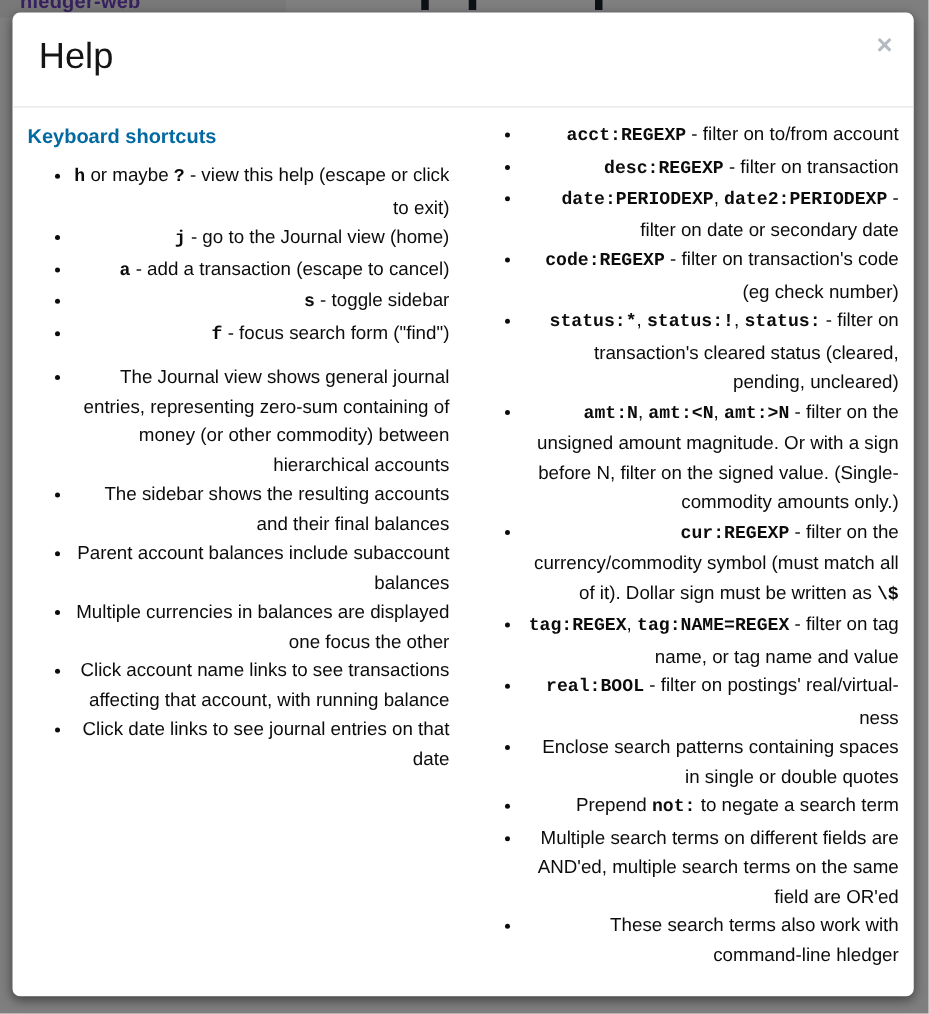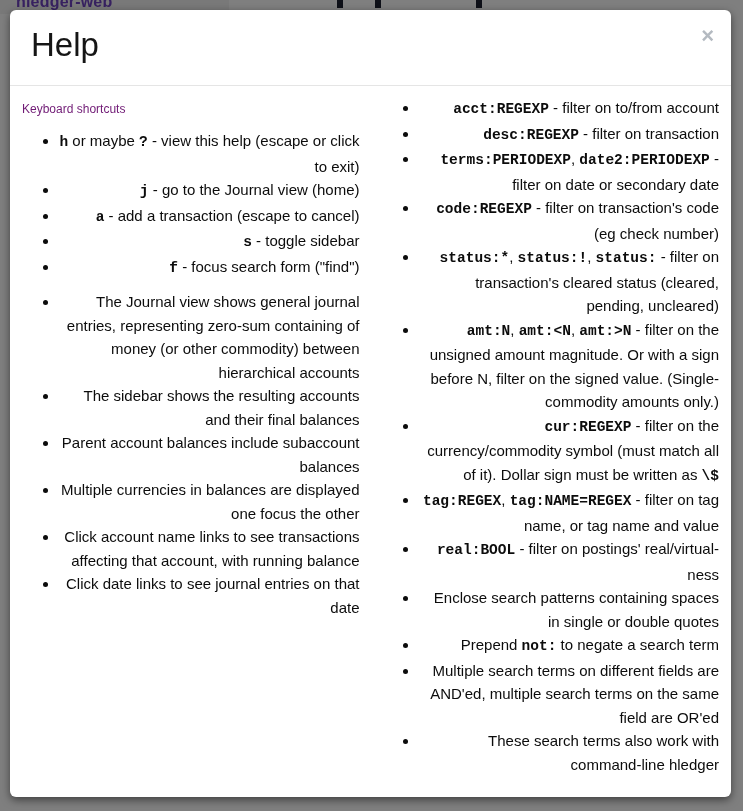--- a/index.html
+++ b/index.html
@@ -24,33 +24,33 @@
   .frag-3{left:476px;}
   
   .overlay{position:absolute;inset:0;background:rgba(0,0,0,0.50);}
   
   .modal{
     position:absolute;left:10px;top:10px;width:721px;height:787px;
     background:#fff;border-radius:6px;overflow:hidden;
     box-shadow:0 3px 9px rgba(0,0,0,.5);
   }
   .modal-header{position:relative;padding:19px 20px 24px 21px;border-bottom:1px solid #e5e5e5;}
-  .modal-title{margin:0;font-size:33px;font-weight:400;line-height:32px;color:#151515;}
+  .modal-title{margin:0;font-size:29px;font-weight:400;line-height:32px;color:#151515;}
   .close-button{
     position:absolute;top:13px;right:15px;
     background:none;border:none;padding:2px;cursor:pointer;
     font-size:22px;font-weight:700;line-height:1;color:#b4bac1;
     font-family:"Liberation Sans","DejaVu Sans",sans-serif;
   }
   .modal-body{
     padding:0 12px 30px 12px;
     display:grid;grid-template-columns:1fr 1fr;column-gap:22px;
     font-size:15px;line-height:23.5px;color:#0c0c0c;
   }
-  .sec-h{font-size:12px;font-weight:400;margin:14px 0 0 0;line-height:19px;color:#701a75;}
+  .sec-h{font-size:16px;font-weight:700;margin:14px 0 0 0;line-height:19px;color:#0369a1;}
   .sec-list{margin:10px 0 0 0;padding:0 0 0 37px;list-style:disc;}
   .sec-list li{margin:0;padding:0;text-align:right;}
   code{
     font-family:"Liberation Mono","DejaVu Sans Mono",monospace;
     font-weight:700;font-size:14.5px;
   }
 </style>
 </head>
 <body>
 
@@ -86,21 +86,21 @@
           <li><span>Parent account balances include subaccount balances</span></li>
           <li><span>Multiple currencies in balances are displayed one focus the other</span></li>
           <li><span>Click account name links to see transactions affecting that account, with running balance</span></li>
           <li><span>Click date links to see journal entries on that date</span></li>
         </ul>
       </div>
     <div class="col">
         <ul class="sec-list">
           <li><code>acct:REGEXP</code><span> - filter on to/from account</span></li>
           <li><code>desc:REGEXP</code><span> - filter on transaction</span></li>
-          <li><code>terms:PERIODEXP</code><span>, </span><code>date2:PERIODEXP</code><span> - filter on date or secondary date</span></li>
+          <li><code>date:PERIODEXP</code><span>, </span><code>date2:PERIODEXP</code><span> - filter on date or secondary date</span></li>
           <li><code>code:REGEXP</code><span> - filter on transaction's code (eg check number)</span></li>
           <li><code>status:*</code><span>, </span><code>status:!</code><span>, </span><code>status:</code><span> - filter on transaction's cleared status (cleared, pending, uncleared)</span></li>
           <li><code>amt:N</code><span>, </span><code>amt:&lt;N</code><span>, </span><code>amt:&gt;N</code><span> - filter on the unsigned amount magnitude. Or with a sign before N, filter on the signed value. (Single-commodity amounts only.)</span></li>
           <li><code>cur:REGEXP</code><span> - filter on the currency/commodity symbol (must match all of it). Dollar sign must be written as </span><code>\$</code></li>
           <li><code>tag:REGEX</code><span>, </span><code>tag:NAME=REGEX</code><span> - filter on tag name, or tag name and value</span></li>
           <li><code>real:BOOL</code><span> - filter on postings' real/virtual-ness</span></li>
           <li><span>Enclose search patterns containing spaces in single or double quotes</span></li>
           <li><span>Prepend </span><code>not:</code><span> to negate a search term</span></li>
           <li><span>Multiple search terms on different fields are AND'ed, multiple search terms on the same field are OR'ed</span></li>
           <li><span>These search terms also work with command-line hledger</span></li>

